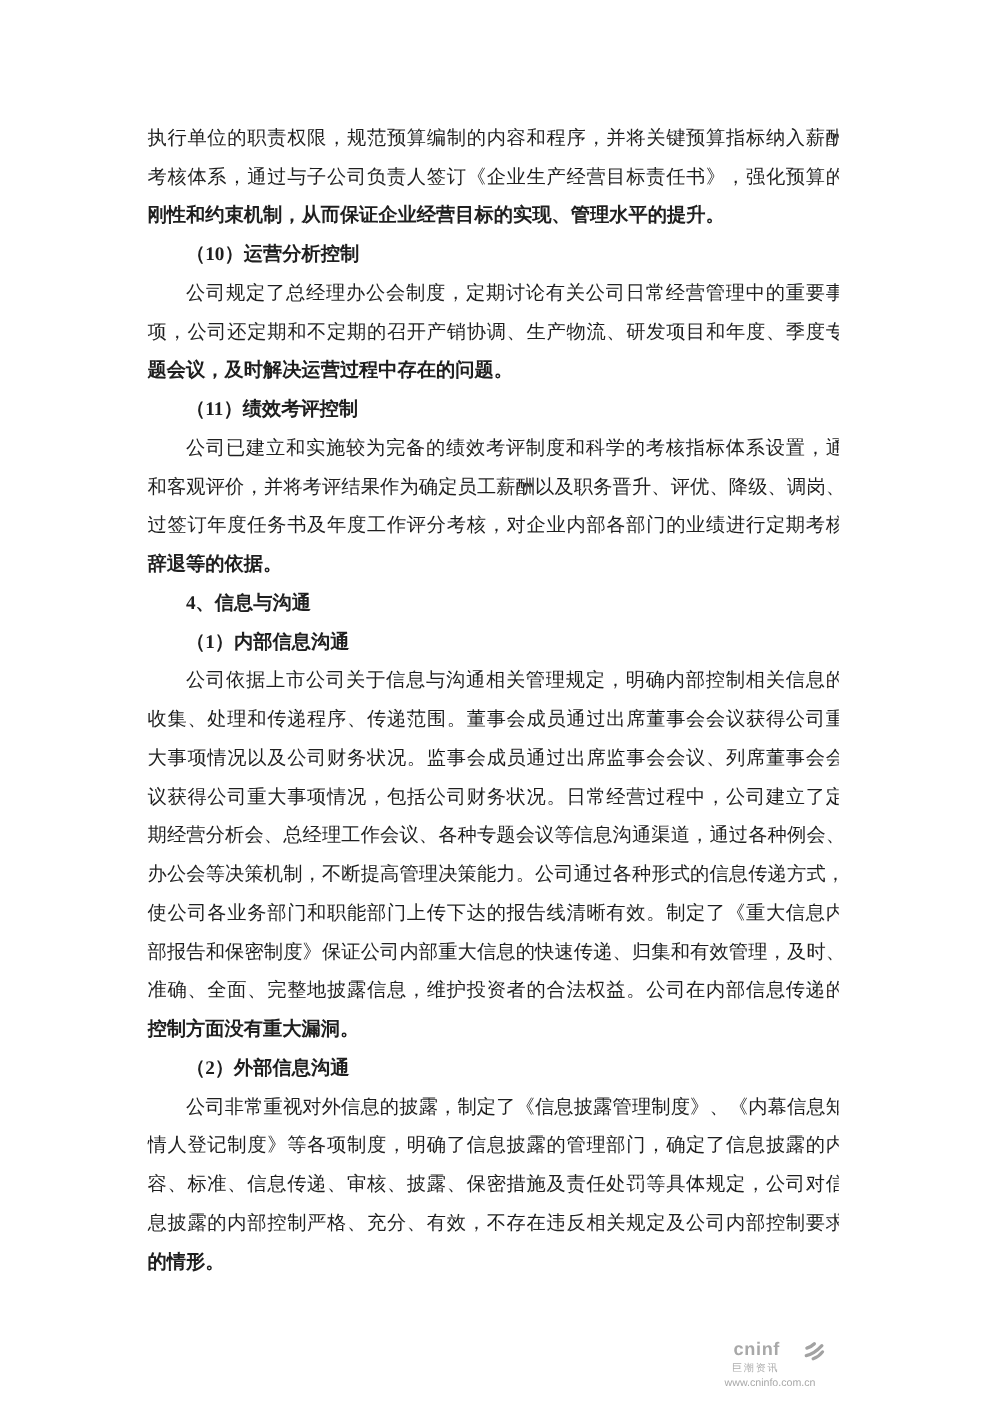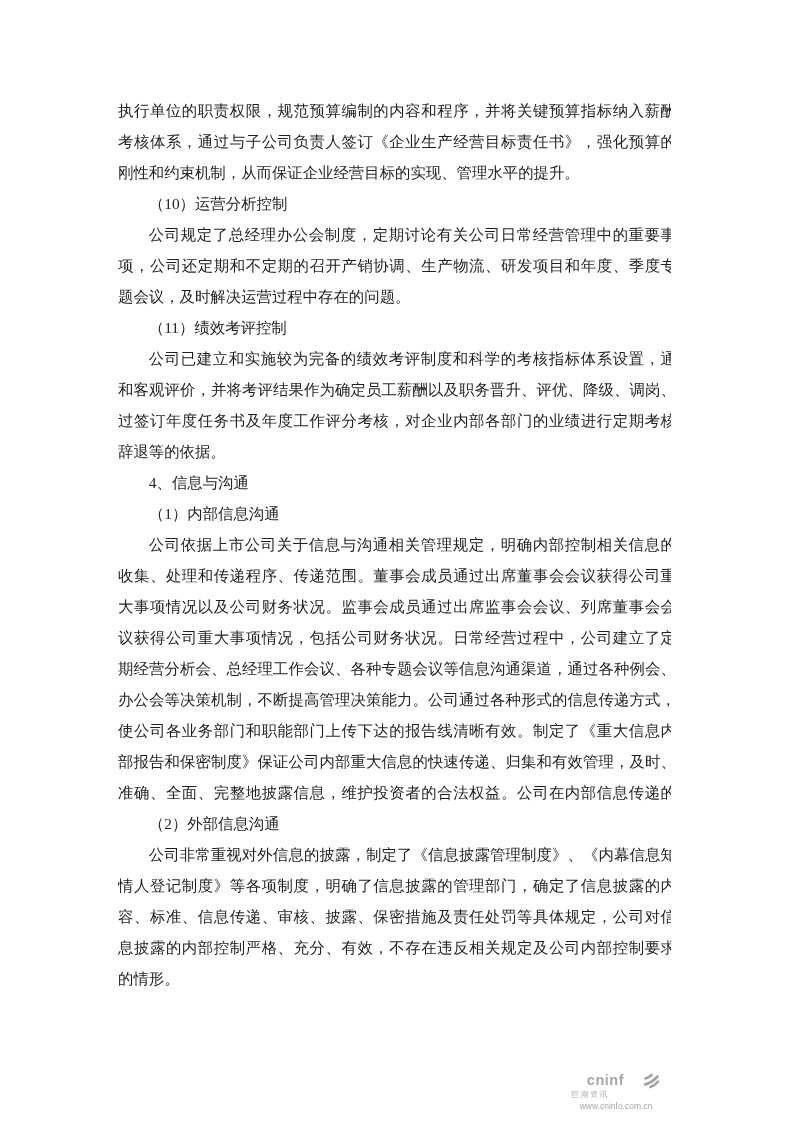--- a/index.html
+++ b/index.html
@@ -26,20 +26,21 @@
     font-size: 15.4px;
     overflow: hidden;
   }
   .line.just {
     text-align: justify;
     text-align-last: justify;
   }
   .line.left {
     text-align: center;
     text-align-last: left;
+    font-weight: bold;
   }
   .line.indent {
     text-indent: 2em;
   }
   .cninfo {
     position: absolute;
     right: 10px; bottom: 12px;
     width: 90px;
     font-family: "Liberation Sans", "DejaVu Sans", sans-serif;
     color: #a8a8a8;
@@ -53,21 +54,21 @@
   }
   .c-brand {
     font-weight: bold;
     font-size: 14.5px;
     letter-spacing: 0.5px;
   }
   .c-icon { display: inline-block; width: 19px; height: 17px; }
   .c-cn {
     font-size: 8px;
     letter-spacing: 1.5px;
-    text-align: left;
+    text-align: center;
     padding-right: 23px;
     margin-top: 2px;
     color: #adadad;
   }
   .c-url {
     font-size: 8.5px;
     text-align: center;
     margin-top: 3px;
     color: #a8a8a8;
   }
@@ -94,20 +95,21 @@
       <div class="line left indent">（1）内部信息沟通</div>
       <div class="line just indent">公司依据上市公司关于信息与沟通相关管理规定，明确内部控制相关信息的</div>
       <div class="line just">收集、处理和传递程序、传递范围。董事会成员通过出席董事会会议获得公司重</div>
       <div class="line just">大事项情况以及公司财务状况。监事会成员通过出席监事会会议、列席董事会会</div>
       <div class="line just">议获得公司重大事项情况，包括公司财务状况。日常经营过程中，公司建立了定</div>
       <div class="line just">期经营分析会、总经理工作会议、各种专题会议等信息沟通渠道，通过各种例会、</div>
       <div class="line just">办公会等决策机制，不断提高管理决策能力。公司通过各种形式的信息传递方式，</div>
       <div class="line just">使公司各业务部门和职能部门上传下达的报告线清晰有效。制定了《重大信息内</div>
       <div class="line just">部报告和保密制度》保证公司内部重大信息的快速传递、归集和有效管理，及时、</div>
       <div class="line just">准确、全面、完整地披露信息，维护投资者的合法权益。公司在内部信息传递的</div>
+      <div class="line left">控制方面没有重大漏洞。</div>
       <div class="line left indent">（2）外部信息沟通</div>
       <div class="line just indent">公司非常重视对外信息的披露，制定了《信息披露管理制度》、《内幕信息知</div>
       <div class="line just">情人登记制度》等各项制度，明确了信息披露的管理部门，确定了信息披露的内</div>
       <div class="line just">容、标准、信息传递、审核、披露、保密措施及责任处罚等具体规定，公司对信</div>
       <div class="line just">息披露的内部控制严格、充分、有效，不存在违反相关规定及公司内部控制要求</div>
       <div class="line left">的情形。</div>
     </div>
 
   <div class="cninfo">
     <div class="c-row1">

